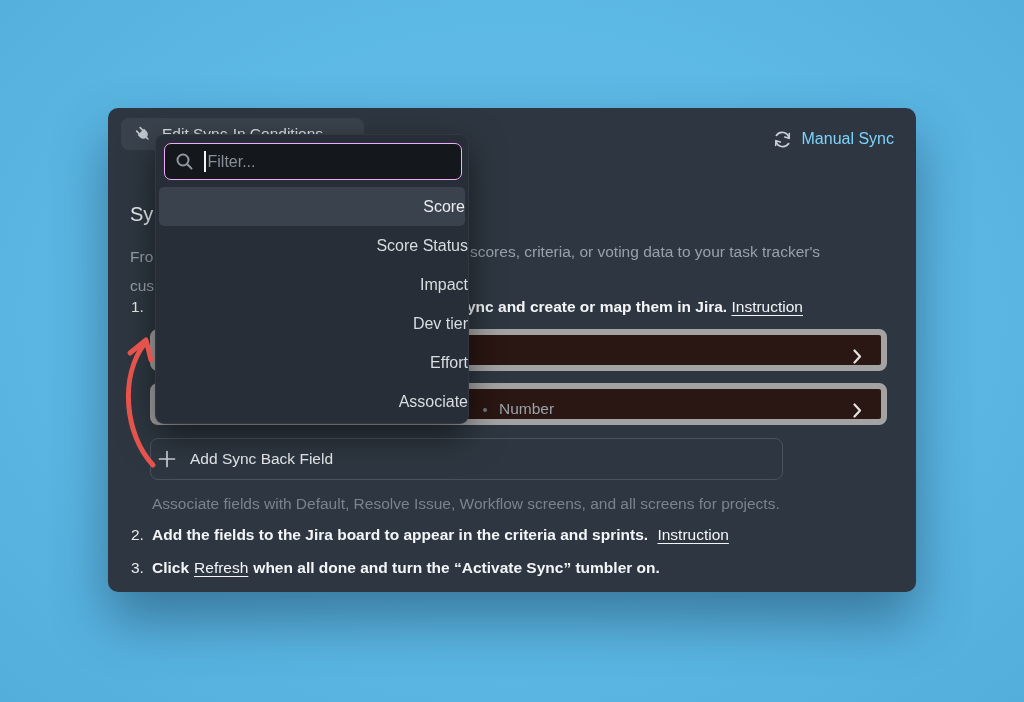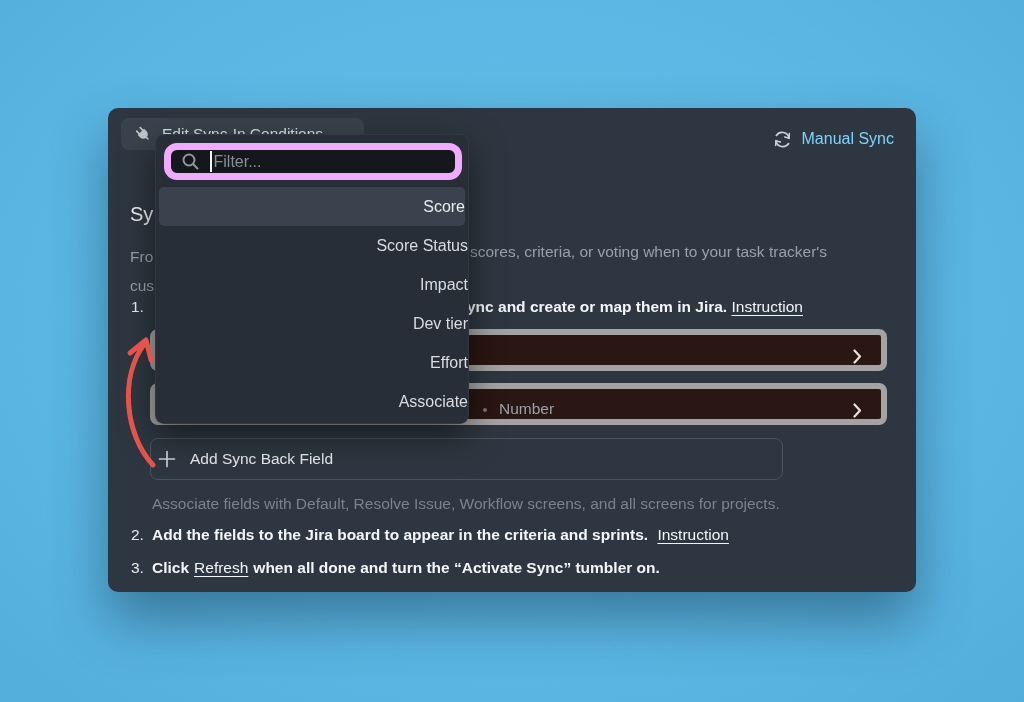--- a/index.html
+++ b/index.html
@@ -61,21 +61,21 @@
   }
   .helper { position:absolute; left:44px; top:387px; font-size:15.5px; color:#7A838D; }
   
   .dropdown {
     position:absolute; left:47px; top:26px; width:314px; height:290px;
     background:#272E37; border:1px solid rgba(255,255,255,0.05); border-radius:9px;
     box-shadow:0 12px 34px rgba(0,0,0,0.5); z-index:20;
   }
   .filter-box {
     position:absolute; left:8px; top:8px; width:298px; height:37px;
-    background:#14171B; border:7px solid #f0abfc; border-radius:13px;
+    background:#14171B; border:1px solid #f0abfc; border-radius:7px;
     display:flex; align-items:center; padding-left:10px;
   }
   .filter-box .caret { width:1.5px; height:21px; background:#F2F4F6; margin-left:10px; }
   .filter-box input {
     background:transparent; border:none; outline:none;
     color:#E8EAEC; font-size:16px; font-family:"Liberation Sans",sans-serif;
     width:220px; margin-left:2px;
   }
   .filter-box input::placeholder { color:#878F98; }
   .dd-list { position:absolute; top:52px; left:0; width:100%; }
@@ -118,21 +118,21 @@
       </svg>
     </span>
     <span>Manual Sync</span>
   </div>
 
   <div class="title-frag">Sy</div>
   <div class="desc-left">
     <div>Fro</div>
     <div>cus</div>
   </div>
-  <div class="desc-right">scores, criteria, or voting when to your task tracker's</div>
+  <div class="desc-right">scores, criteria, or voting data to your task tracker's</div>
 
   <div class="step step1">
     <span class="num">1.</span>
     <span class="frag">
       <span class="bold">ync and create or map them in Jira.</span>
       <span class="link">Instruction</span>
     </span>
   </div>
 
   <div class="field-row row1">

